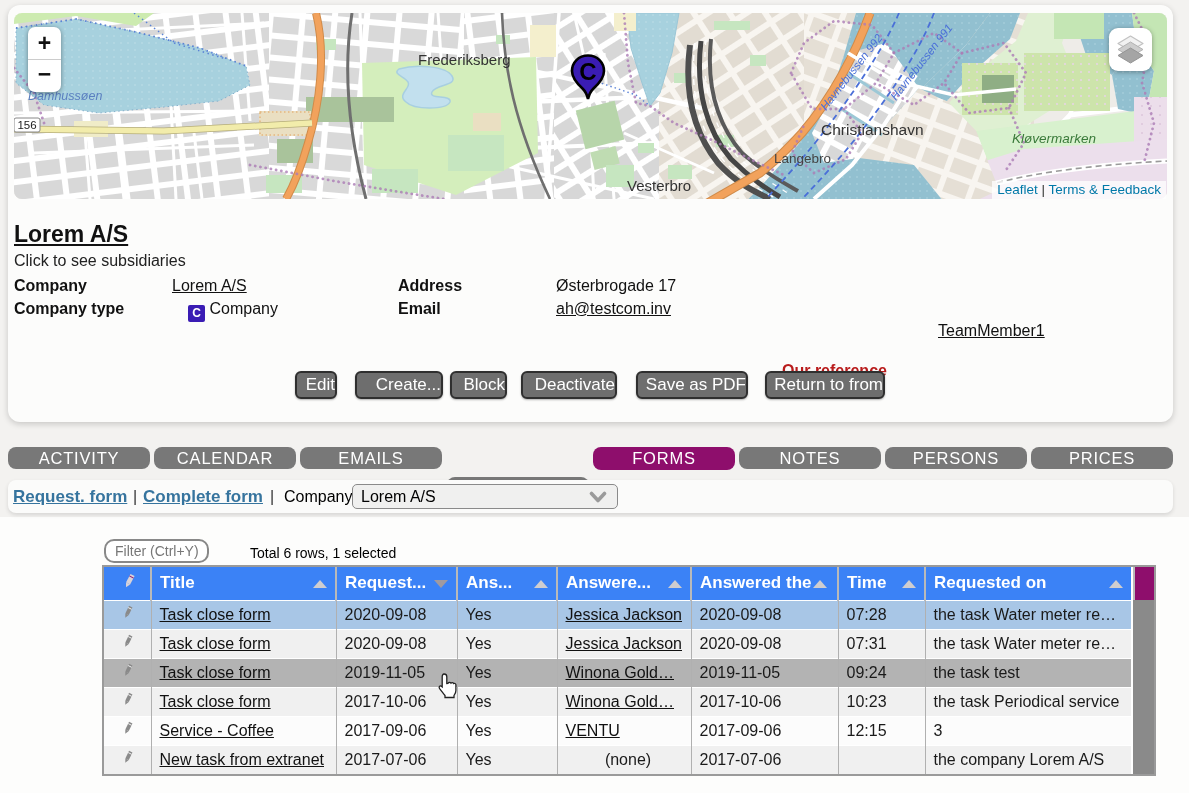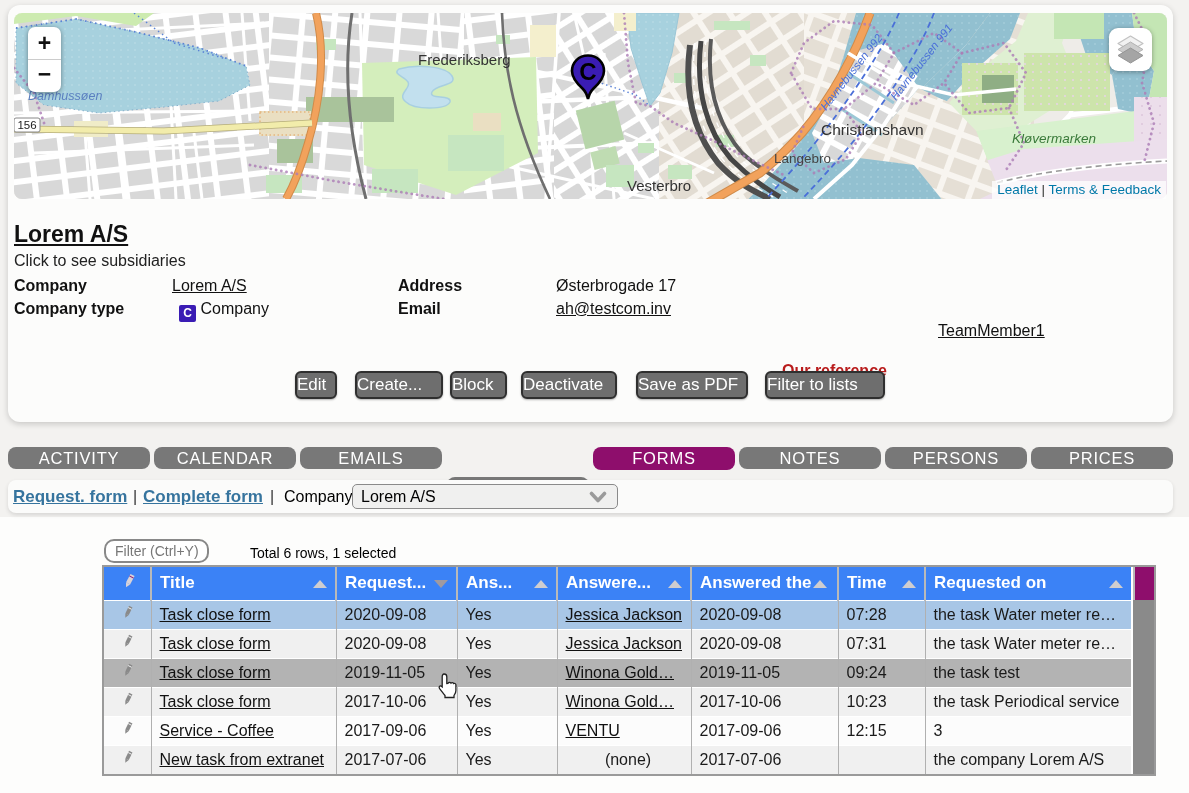--- a/index.html
+++ b/index.html
@@ -20,21 +20,21 @@
 
 #h1 { left:14px; top:221px; font-size:23px; font-weight:bold; text-decoration:underline; color:#111; }
 #subs { left:14px; top:252px; font-size:16px; color:#222; }
 .lbl { font-weight:bold; font-size:16px; color:#111; }
 .val { font-size:16px; color:#111; }
 a.dlink { color:#111; text-decoration:underline; }
 #ourref { left:782px; top:322px; font-size:16px; font-weight:bold; color:#b91c1c;margin-top:40px; }
 #refval { left:938px; top:322px; font-size:16px; }
 .cbadge { display:inline-block; width:17px; height:17px; background:#3a1cb4; color:#fff; font-size:12px; font-weight:bold; text-align:center; line-height:17px; border-radius:2px; vertical-align:-3px; }
 
-.btn { position:absolute; top:371px; height:28px; background:#6e6e6e; border:2px solid #2f2f2f; border-radius:6px; color:#fff; font-size:17px; text-align:left; line-height:23px; box-shadow:0 1px 2px rgba(0,0,0,0.3); }
+.btn { position:absolute; top:371px; height:28px; background:#6e6e6e; border:2px solid #2f2f2f; border-radius:6px; color:#fff; font-size:17px; text-align:right; line-height:23px; box-shadow:0 1px 2px rgba(0,0,0,0.3); }
 
 .tab { position:absolute; top:447px; width:142px; height:22px; background:#787878; border-radius:8px; color:#fff; font-size:16.5px; line-height:22px; text-align:center; letter-spacing:0.8px; }
 .tab.sel { background:#8e0e6c; height:23px; }
 
 #toolbar { left:8px; top:480px; width:1165px; height:33px; background:#fbfbfa; border-radius:8px; box-shadow:0 2px 4px rgba(0,0,0,0.12); }
 #toolbar .in { position:absolute; top:0; height:33px; line-height:33px; font-size:16px; }
 a.bluelink { color:#36749e; font-weight:bold; text-decoration:underline; font-size:17px; }
 #seldd { left:352px; top:484px; width:266px; height:25px; border:1.5px solid #8a8a8a; border-radius:5px; background:#f0f0ef; font-size:16px; line-height:23px; padding-left:8px; color:#000; }
 
 #filter { left:104px; top:539px; width:105px; height:24px; border:2px solid #888; border-radius:10px; background:#fff; color:#777; font-size:14px; line-height:20px; padding-left:9px; }
@@ -245,32 +245,32 @@
       <text x="19" y="25.5" font-size="24" font-weight="bold" text-anchor="middle" fill="#000" font-family="Liberation Sans">C</text>
     </svg></div>
 
 <div class="abs" id="h1">Lorem A/S</div>
 <div class="abs" id="subs">Click to see subsidiaries</div>
 <div class="abs lbl" style="left:14px; top:277px;">Company</div>
 <div class="abs val" style="left:172px; top:277px;"><a class="dlink">Lorem A/S</a></div>
 <div class="abs lbl" style="left:398px; top:277px;">Address</div>
 <div class="abs val" style="left:556px; top:277px;">Østerbrogade 17</div>
 <div class="abs lbl" style="left:14px; top:300px;">Company type</div>
-<div class="abs val" style="left:179px; top:300px;"><span class="cbadge">C</span> Company</div>
+<div class="abs val" style="left:188px; top:300px;"><span class="cbadge">C</span> Company</div>
 <div class="abs lbl" style="left:398px; top:300px;">Email</div>
 <div class="abs val" style="left:556px; top:300px;"><a class="dlink">ah@testcom.inv</a></div>
 <div class="abs" id="ourref">Our reference</div>
 <div class="abs val" id="refval"><a class="dlink">TeamMember1</a></div>
 
 <div class="btn" style="left:295px; width:42px;">Edit</div>
 <div class="btn" style="left:355px; width:88px;">Create...</div>
 <div class="btn" style="left:450px; width:57px;">Block</div>
 <div class="btn" style="left:521px; width:96px;">Deactivate</div>
 <div class="btn" style="left:636px; width:112px;">Save as PDF</div>
-<div class="btn" style="left:765px; width:120px;">Filter to lists</div>
+<div class="btn" style="left:765px; width:120px;">Return to from</div>
 
 <div class="tab" style="left:8px;">ACTIVITY</div>
 <div class="tab" style="left:154px;">CALENDAR</div>
 <div class="tab" style="left:300px;">EMAILS</div>
 <div class="tab" style="left:447px;margin-top:30px;">FILES</div>
 <div class="tab sel" style="left:593px;">FORMS</div>
 <div class="tab" style="left:739px;">NOTES</div>
 <div class="tab" style="left:885px;">PERSONS</div>
 <div class="tab" style="left:1031px;">PRICES</div>
 

